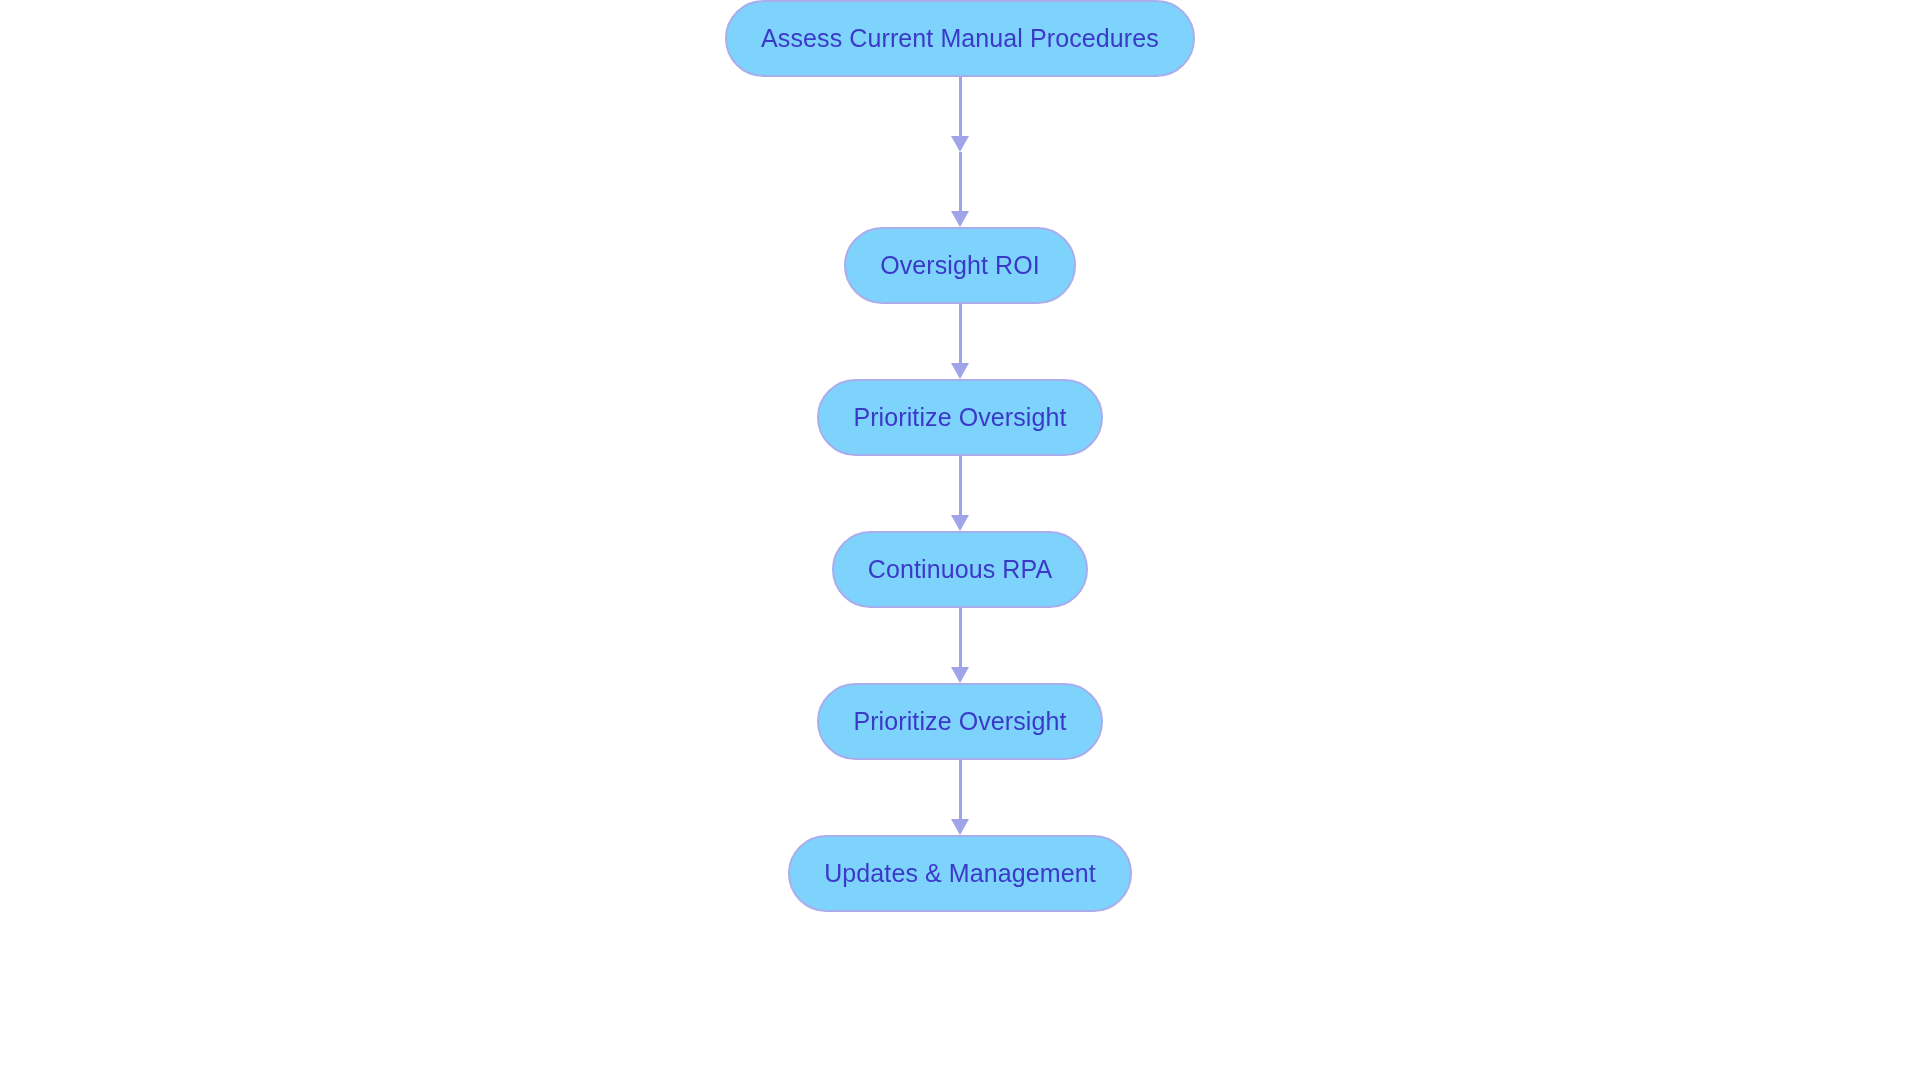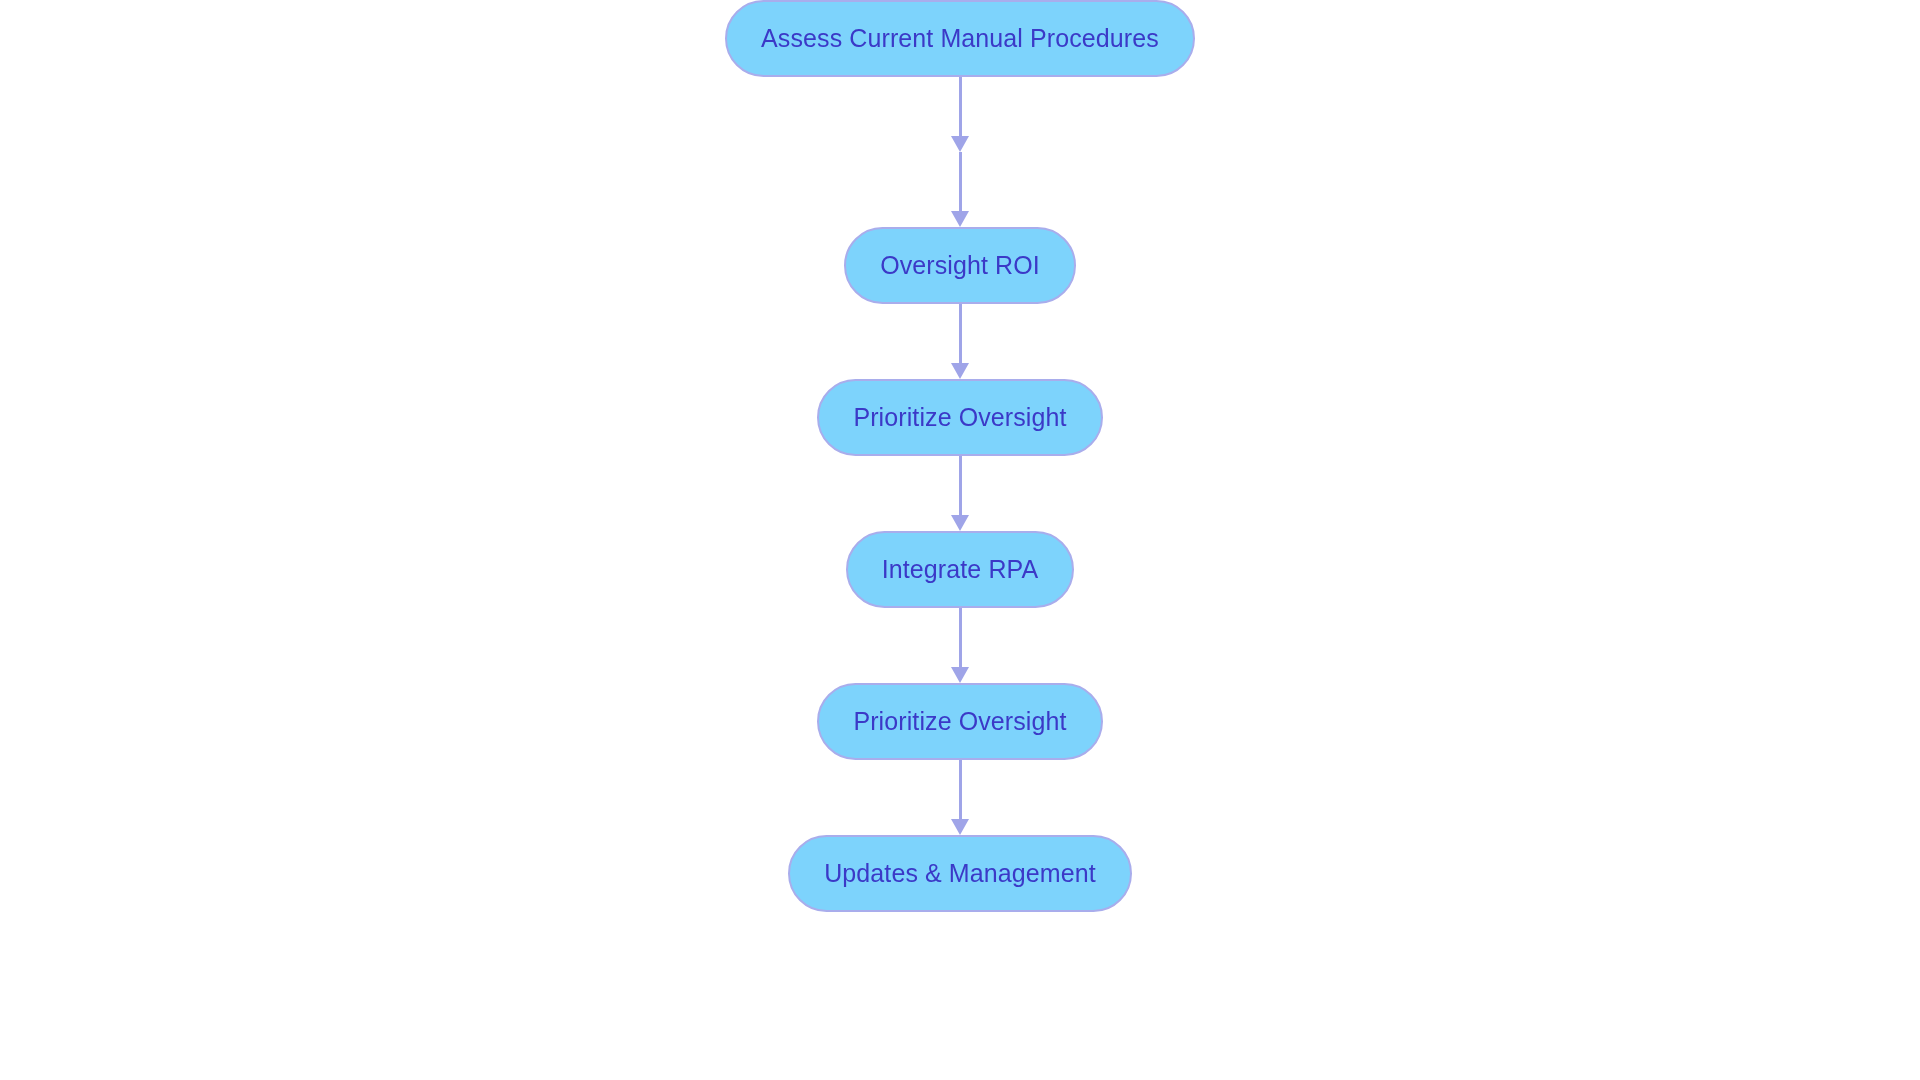--- a/index.html
+++ b/index.html
@@ -117,21 +117,21 @@
     </div>
   </div>
 
   <div class="flow-connector">
     <div class="connector-line"></div>
     <div class="connector-arrowhead"></div>
   </div>
 
   <div class="flow-row">
     <div class="flow-node">
-      <span class="flow-node-label">Integrate RPA</span>
+      <span class="flow-node-label">Continuous RPA</span>
     </div>
   </div>
 
   <div class="flow-connector">
     <div class="connector-line"></div>
     <div class="connector-arrowhead"></div>
   </div>
 
   <div class="flow-row">
     <div class="flow-node">

